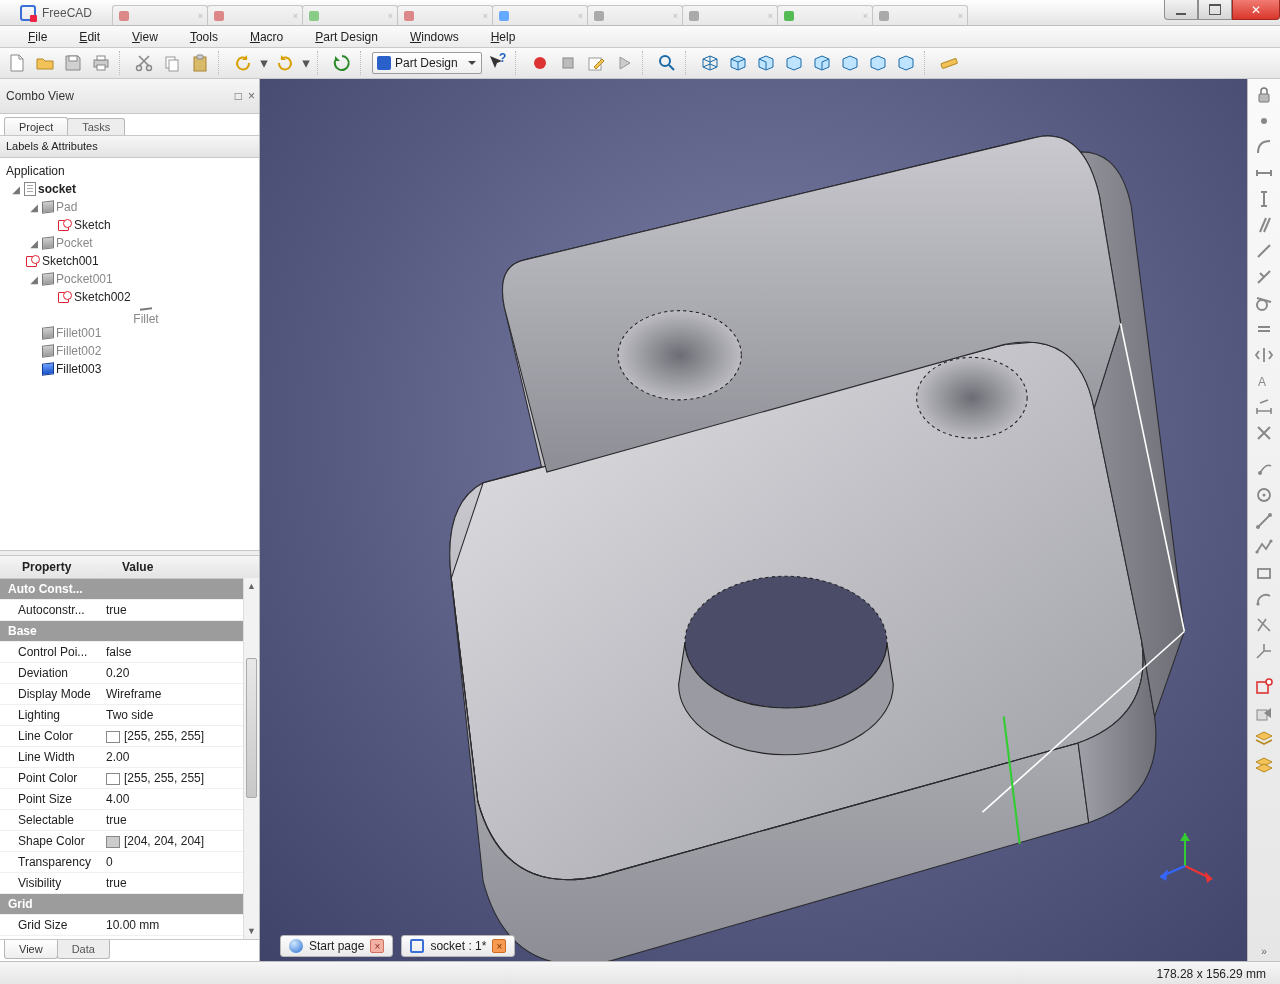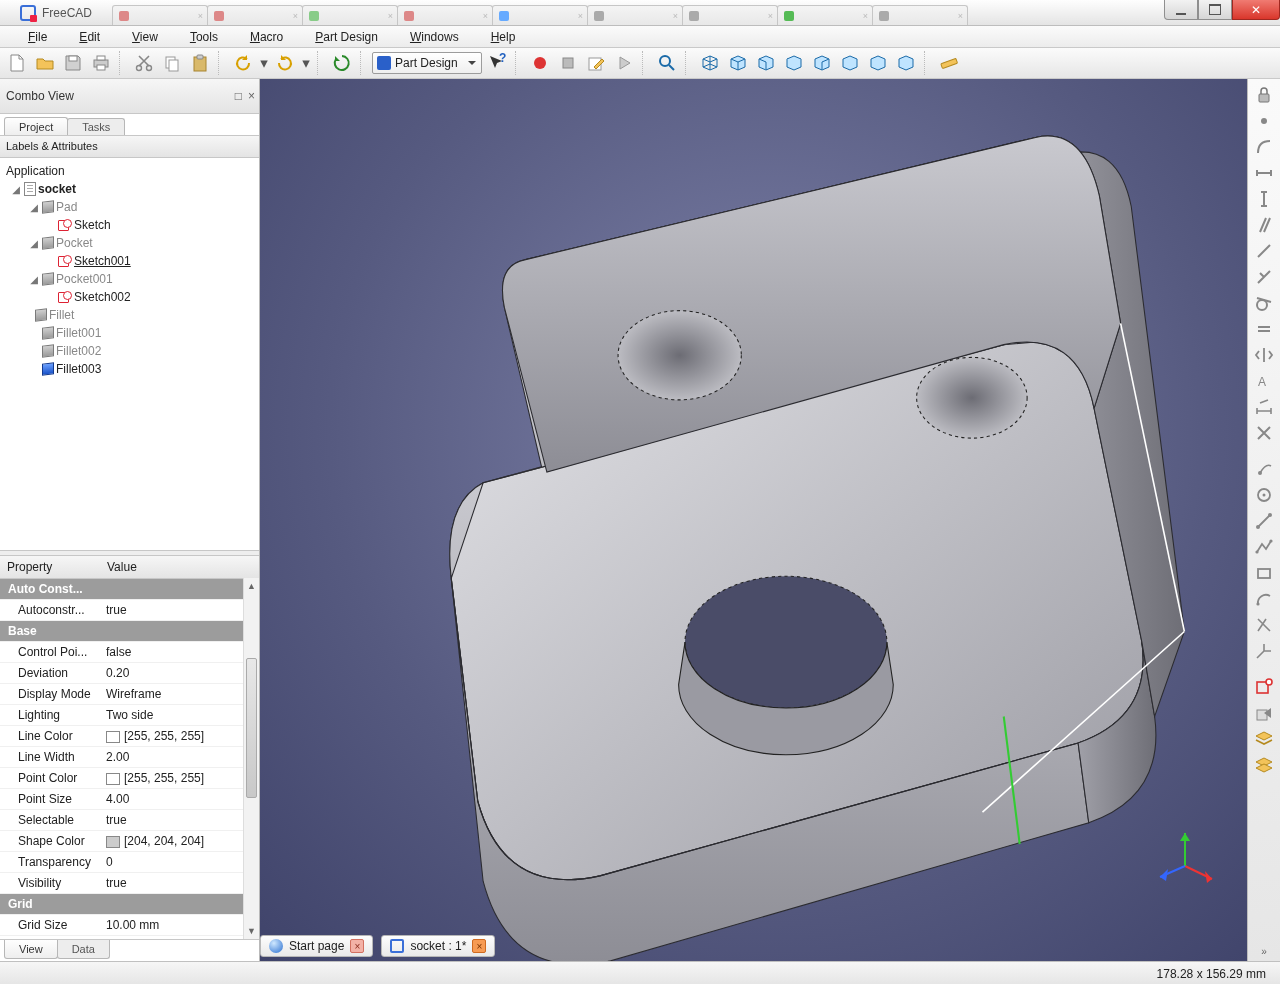--- a/index.html
+++ b/index.html
@@ -55,21 +55,21 @@
 .tree .ico.doc::after{content:"";position:absolute;inset:2px 2px auto 2px;height:1px;background:#aaa;box-shadow:0 3px 0 #aaa,0 6px 0 #aaa;}
 .tree .ico.sk { position:relative; width:14px;height:12px;}
 .tree .ico.sk::before{content:"";position:absolute;left:0;bottom:0;width:9px;height:9px;border:1.5px solid #d23; border-radius:1px;}
 .tree .ico.sk::after{content:"";position:absolute;right:0;top:0;width:7px;height:7px;border:1.5px solid #d23;border-radius:50%;background:#fff;}
 .tree .dim { color:#888; }
 .tree .bold { font-weight:600; }
 
 .splith { height:6px; background:#eee; border-top:1px solid #c7c7c7; border-bottom:1px solid #c7c7c7; cursor:row-resize;}
 .props { flex:1; overflow:auto; background:#fff; position:relative; font-size:11px;}
 .props table { width:100%; border-collapse:collapse; }
-.props th { text-align:left; font-weight:400; background:linear-gradient(#f6f6f6,#e4e4e4); border-bottom:1px solid #c7c7c7; padding:4px 7px; color:#222;}
+.props th { text-align:left; font-weight:700; background:linear-gradient(#f6f6f6,#e4e4e4); border-bottom:1px solid #c7c7c7; padding:4px 22px; color:#222;}
 .props td { padding:3px 6px; border-bottom:1px solid #f0f0f0; color:#222;}
 .props td:first-child { width:100px; padding-left:18px; color:#222;}
 .props tr.group td { background:#9c9c9c; color:#fff; font-weight:600; padding-left:8px;}
 .props .sw { display:inline-block; width:14px;height:12px;border:1px solid #888; vertical-align:middle; margin-right:4px;}
 .props .scroll { position:absolute; right:0; top:22px; bottom:0; width:16px; background:#f2f2f2; border-left:1px solid #ddd;}
 .props .scroll .thumb { position:absolute; left:2px; right:2px; top:80px; height:140px; background:linear-gradient(#e8e8e8,#c8c8c8); border:1px solid #aaa; border-radius:2px;}
 .props .scroll .arr { position:absolute; left:0;right:0;height:16px; display:flex;align-items:center;justify-content:center;color:#666;font-size:9px;}
 .props .scroll .arr.up{top:0;} .props .scroll .arr.dn{bottom:0;}
 
 .bottomtabs { height:22px; border-top:1px solid #c7c7c7; display:flex; align-items:flex-start; padding:0 4px; background:#fff;}
@@ -79,21 +79,21 @@
 
 .viewport { flex:1; position:relative; background:radial-gradient(circle at 50% 40%, #7e82a9 0%, #565a80 60%, #3f436a 100%); overflow:hidden;}
 .viewport svg.model { position:absolute; inset:0; }
 .rightbar { position:absolute; right:0; top:0; bottom:0; width:33px; background:linear-gradient(#fafafa,#e6e6e6); border-left:1px solid #bcbcbc; display:flex; flex-direction:column; align-items:center; padding-top:4px; gap:2px;}
 .rightbar .rb { width:26px; height:24px; display:flex; align-items:center; justify-content:center; color:#555;}
 .rightbar .rb svg{width:20px;height:20px;}
 .rightbar .rsep { height:8px; }
 .rightbar .chev { position:absolute; bottom:4px; color:#666; font-size:10px;}
 .axis { position:absolute; right:60px; bottom:70px; width:70px; height:70px; }
 
-.doc-tabs { position:absolute; left:0; bottom:4px; display:flex; gap:8px; align-items:center;}
+.doc-tabs { position:absolute; left:20px; bottom:4px; display:flex; gap:8px; align-items:center;}
 .doc-tab { display:flex; align-items:center; gap:6px; padding:3px 8px; background:linear-gradient(#fdfdfd,#e9e9e9); border:1px solid #b7b7b7; border-radius:3px; font-size:11px; color:#222;}
 .doc-tab .dico { width:14px;height:14px; }
 .doc-tab .dico.globe{border-radius:50%;background:radial-gradient(circle at 35% 30%, #cfe8ff, #2a6fd0);}
 .doc-tab .close { width:14px;height:14px;border-radius:2px;background:#f3b1a6;border:1px solid #d27060;color:#8b2e20;font-size:10px;display:flex;align-items:center;justify-content:center;}
 .doc-tab.active .close { background:#f79b53; border-color:#cf6a20; color:#7a3200;}
 
 
 .status { height:25px; background:linear-gradient(#f6f6f6,#e4e4e4); border-top:1px solid #c0c0c0; display:flex; align-items:center; justify-content:flex-end; padding:0 14px; font-size:11px; color:#222;}
 
 
@@ -355,34 +355,34 @@
           </div>
           <div class="row" style="padding-left: 58px;">
             <span class="ico sk"></span>
             <span>Sketch</span>
           </div>
           <div class="row" style="padding-left: 28px;">
             <span class="tw">◢</span>
             <span class="ico cube"></span>
             <span class="dim">Pocket</span>
           </div>
-          <div class="row" style="padding-left: 58px; text-decoration: underline;">
+          <div class="row" style="padding-left: 26px;">
             <span class="ico sk"></span>
             <span>Sketch001</span>
           </div>
           <div class="row" style="padding-left: 28px;">
             <span class="tw">◢</span>
             <span class="ico cube"></span>
             <span class="dim">Pocket001</span>
           </div>
           <div class="row" style="padding-left: 58px;">
             <span class="ico sk"></span>
             <span>Sketch002</span>
           </div>
-          <div class="row" style="padding-left: 21px;">
+          <div class="row" style="padding-left: 33px; flex-direction: column;">
             <span class="tw"></span>
             <span class="ico cube"></span>
             <span class="dim">Fillet</span>
           </div>
           <div class="row" style="padding-left: 28px;">
             <span class="tw"></span>
             <span class="ico cube"></span>
             <span class="dim">Fillet001</span>
           </div>
           <div class="row" style="padding-left: 28px;">

